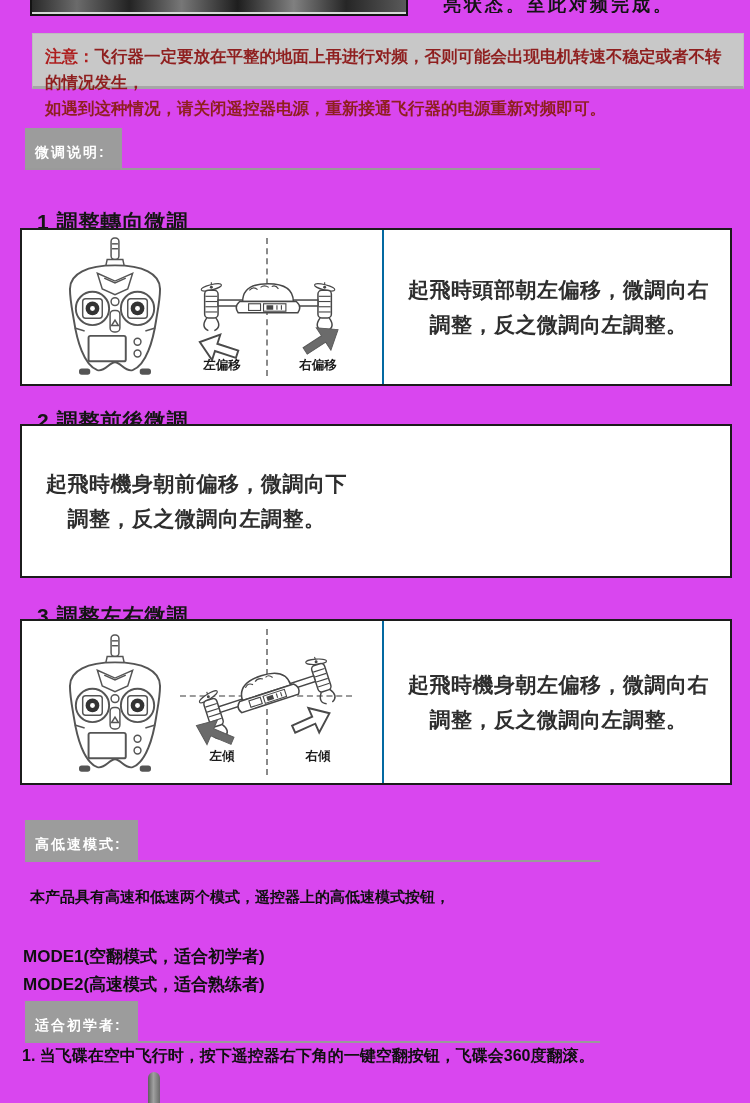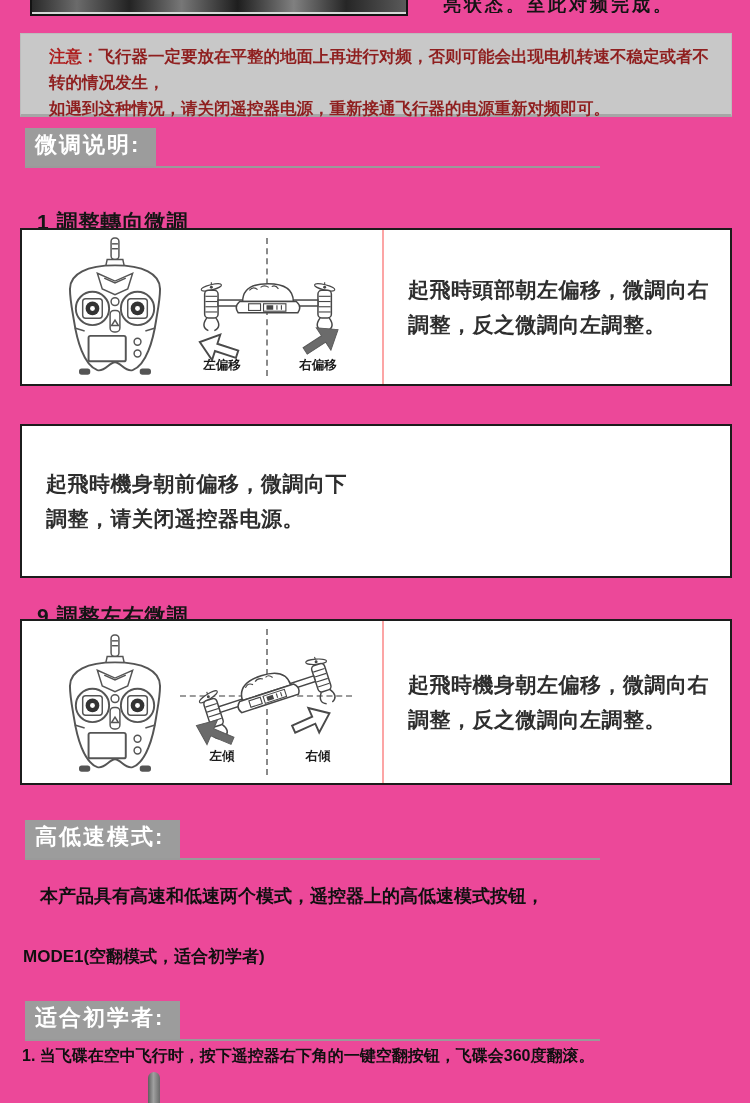--- a/index.html
+++ b/index.html
@@ -1,75 +1,75 @@
 <!DOCTYPE html>
 <html><head>
 <meta charset="utf-8">
 <style>
   html,body { margin:0; padding:0; background:#fff; }
   .page {
-    position:relative; width:750px; height:1103px; background:#ec4899;
+    position:relative; width:750px; height:1103px; background:#d946ef;
     overflow:hidden; font-family:"Liberation Sans", sans-serif; color:#111;
   }
 
   
   .top-strip {
     position:absolute; left:30px; top:0; width:378px; height:16px;
     border:2px solid #141414; border-top:none; box-sizing:border-box;
     background:linear-gradient(90deg,#2a2a2a 0%,#6b6b6b 12%,#232323 26%,#777 40%,#1e1e1e 55%,#808080 70%,#262626 84%,#5a5a5a 100%);
     box-shadow: inset 0 -2px 0 #d8d8d8;
   }
 
   
   .top-right-clip { position:absolute; left:443px; top:0; height:13px; overflow:hidden; }
   .top-right-clip span {
     display:block; margin-top:-7px; font-size:18px; font-weight:bold;
     letter-spacing:3px; color:#141414; white-space:nowrap;
   }
 
   
   .notice {
-    position:absolute; left:20px; top:33px; width:712px; height:84px;
+    position:absolute; left:32px; top:33px; width:712px; height:56px;
     box-sizing:border-box; background:#c8c8c8;
     border:1px solid #bcbcbc; border-bottom:3px solid #a6a6a6;
-    padding:9px 12px 0 28px;
+    padding:9px 12px 0 12px;
     font-size:16.5px; font-weight:bold; line-height:26px; color:#8f1f1f;
   }
   .notice .lbl { color:#ad1d1d; }
   .notice .txt { white-space:pre-line; }
 
   
   .sec-header { position:absolute; left:25px; width:575px; border-bottom:2px solid #9a9a9a; }
   .sec-chip {
     display:inline-block; background:#9c9c9c; color:#fff;
-    font-size:22px; font-weight:bold; letter-spacing:2px;
-    padding:2px 16px 6px 10px; margin-bottom:0;
+    font-size:14px; font-weight:bold; letter-spacing:2px;
+    padding:16px 16px 6px 10px; margin-bottom:0;
   }
   .hdr-trim  { top:128px; }
   .hdr-speed { top:820px; }
   .hdr-flip  { top:1001px; }
 
   
   .trim-h {
     position:absolute; left:21px; font-size:21px; font-weight:bold;
     color:#151515; letter-spacing:1px; margin:16px;
   }
   .h1 { top:192px; } .h2 { top:391px; } .h3 { top:586px; }
 
   
   .trim-box {
     position:absolute; left:20px; width:712px; height:158px;
     border:2px solid #1c1c1c; box-sizing:border-box; display:flex; background:#fff;
   }
   .box1 { top:228px; } .box2 { top:424px; height:154px; } .box3 { top:619px; height:166px; }
-  .trim-left { width:362px; position:relative; border-right:2px solid #fca5a5; box-sizing:border-box; overflow:hidden; }
+  .trim-left { width:362px; position:relative; border-right:2px solid #0369a1; box-sizing:border-box; overflow:hidden; }
   .trim-right { flex:1; display:flex; align-items:center; padding-left:24px; box-sizing:border-box; }
   .desc {
     margin:0; font-size:21px; font-weight:bold; color:#2e2e2e;
-    line-height:35px; letter-spacing:0.5px; white-space:pre-line;
+    line-height:35px; letter-spacing:0.5px; white-space:pre-line;text-align:center;
   }
 
   
   .remote { position:absolute; left:34px; top:6px; width:118px; height:142px; }
   .box3 .remote { top:12px; }
   .drone  { position:absolute; left:164px; top:38px; width:164px; height:76px; }
   .drone.tilt { transform:rotate(-18deg); }
   .vdash { position:absolute; left:244px; top:8px; bottom:8px; width:0; border-left:2px dashed #8a8a8a; }
   .hdash { position:absolute; left:158px; top:74px; width:172px; height:0; border-top:2px dashed #9b9b9b; }
   .arrow { position:absolute; width:44px; height:36px; }
@@ -80,21 +80,21 @@
   .a2-left  { left:170px; top:94px;  transform:rotate(203deg); }
   .a2-right { left:268px; top:82px;  transform:rotate(-24deg); }
   .lab {
     position:absolute; top:127px; width:56px; text-align:center;
     font-size:12.5px; font-weight:bold; color:#1b1b1b;
   }
   .lab-left  { left:172px; }
   .lab-right { left:268px;text-align:center; }
 
   
-  .speed-text { position:absolute; left:40px; top:882px; font-size:18px; font-weight:bold; color:#101010; line-height:29px; }
+  .speed-text { position:absolute; left:30px; top:882px; font-size:15px; font-weight:bold; color:#101010; line-height:29px; }
   .mode1 { position:absolute; left:23px; top:945px; font-size:17px; font-weight:bold; color:#101010; }
   .mode2 { position:absolute; left:23px; top:973px; font-size:17px; font-weight:bold; color:#101010; }
 
   
   .flip-line { position:absolute; left:22px; top:1046px; font-size:16px; font-weight:bold; color:#101010; }
 
   
   .antenna {
     position:absolute; left:148px; top:1072px; width:12px; height:31px;
     background:linear-gradient(90deg,#5e5e5e,#a0a0a0 45%,#6a6a6a);
@@ -205,28 +205,29 @@
         </svg>
       <div class="lab lab-left">左偏移</div>
       <div class="lab lab-right">右偏移</div>
     </div>
     <div class="trim-right">
       <p class="desc">起飛時頭部朝左偏移，微調向右
 調整，反之微調向左調整。</p>
     </div>
   </div>
 
+  <h3 class="trim-h h2">2 調整前後微調</h3>
   <div class="trim-box box2">
     <div class="trim-right">
       <p class="desc">起飛時機身朝前偏移，微調向下
-調整，请关闭遥控器电源。</p>
-    </div>
-  </div>
-
-  <h3 class="trim-h h3">9 調整左右微調</h3>
+調整，反之微調向左調整。</p>
+    </div>
+  </div>
+
+  <h3 class="trim-h h3">3 調整左右微調</h3>
   <div class="trim-box box3">
     <div class="trim-left">
       <svg class="remote" viewBox="0 0 120 145">
           <use href="#remote-g"></use>
         </svg>
       <div class="vdash"></div>
       <div class="hdash"></div>
       <svg class="drone tilt" viewBox="0 0 220 100">
           <use href="#drone-g"></use>
         </svg>
@@ -246,20 +247,21 @@
   </div>
 
   <div class="sec-header hdr-speed">
     <span class="sec-chip">高低速模式:</span>
   </div>
 
   <div class="speed-text">
     <div>本产品具有高速和低速两个模式，遥控器上的高低速模式按钮，</div>
   </div>
   <div class="mode1">MODE1(空翻模式，适合初学者)</div>
+  <div class="mode2">MODE2(高速模式，适合熟练者)</div>
 
   <div class="sec-header hdr-flip">
     <span class="sec-chip">适合初学者:</span>
   </div>
 
   <div class="flip-line">1. 当飞碟在空中飞行时，按下遥控器右下角的一键空翻按钮，飞碟会360度翻滚。</div>
 
   <div class="antenna"></div>
 
 </div>

